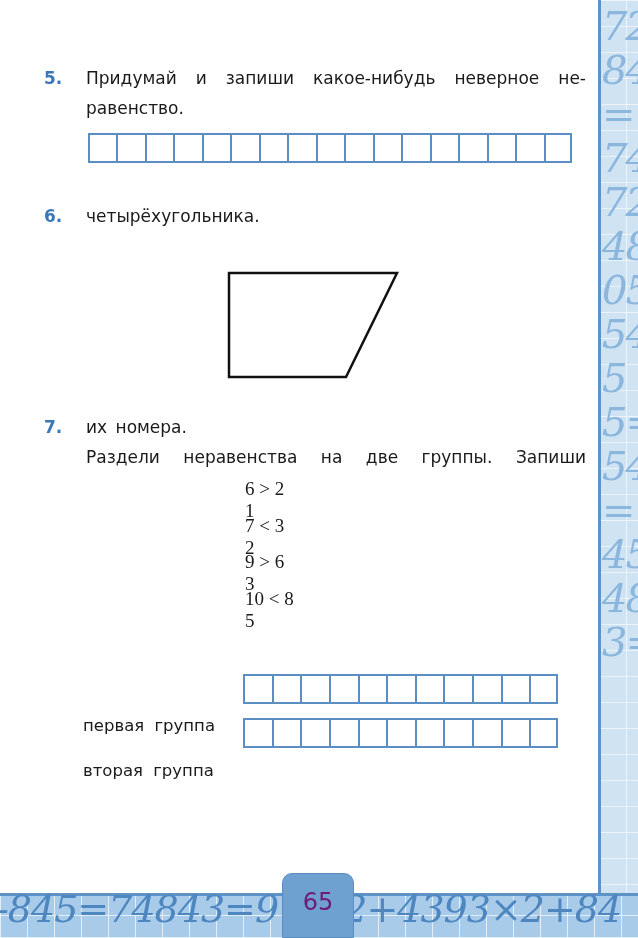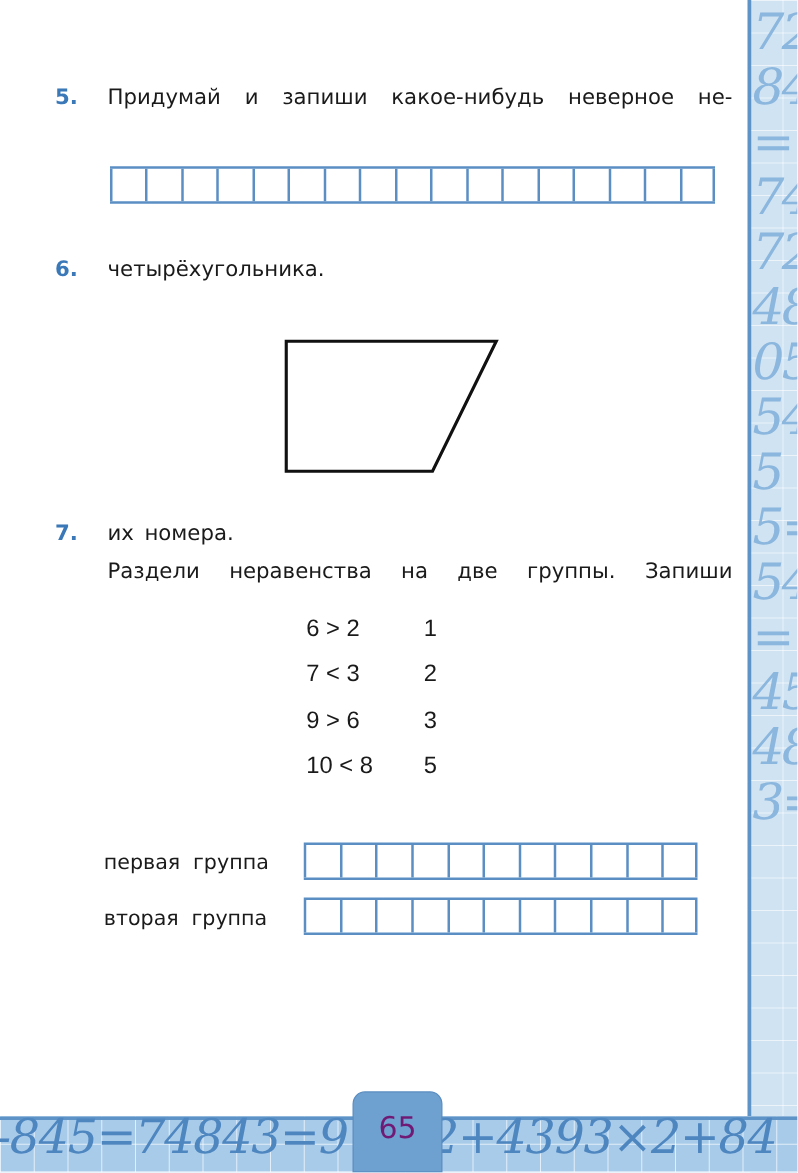--- a/index.html
+++ b/index.html
@@ -74,28 +74,28 @@
     position: absolute; display: flex; border-top: 2px solid #5b8fc4;
     border-bottom: 2px solid #5b8fc4; box-sizing: border-box;
   }
   .grid-cell {
     box-sizing: border-box; border-left: 2px solid #5b8fc4; height: 100%;
   }
   .grid-cell:last-child { border-right: 2px solid #5b8fc4; }
 
   .ineq-table { position: absolute; left: 245px; top: 478px; }
   .ineq-row {
-    display: flex; height: 36.5px; align-items: flex-end;
-    font-family: Liberation Sans, sans-serif; font-size: 19px;
+    display: flex; height: 36.5px; align-items: flex-start;
+    font-family: Liberation Serif, serif; font-size: 19px; flex-direction: column;
   }
   .ineq-expr { width: 94px; }
   .ineq-num { width: 30px; }
 
   .group-label {
-    position: absolute; left: 83px; font-size: 16.5px; word-spacing: 5px;
+    position: absolute; left: 83px; font-size: 16.5px; word-spacing: 5px; margin-top: 36px;
   }
 </style>
 </head>
 <body>
 
 <div class="side-strip">
   <div class="digits">72
 84
 =
 74
@@ -117,20 +117,21 @@
   <div class="digits">-845=74843=9   3×2+4393×2+84</div>
 </div>
 <div class="page-tab">
   <span>65</span>
 </div>
 
 <div class="task" style="top:63px;height:60px;">
   <span class="task-num">5.</span>
   <div class="task-text">
     <div style="text-align:justify;text-align-last:justify;">Придумай и запиши какое-нибудь неверное не-</div>
+    <div>равенство.</div>
   </div>
 </div>
 <div class="grid-row" id="grid5" style="left:88px;top:133px;width:484px;height:30px;">
     <div class="grid-cell" style="width: 28.4706px;"></div>
     <div class="grid-cell" style="width: 28.4706px;"></div>
     <div class="grid-cell" style="width: 28.4706px;"></div>
     <div class="grid-cell" style="width: 28.4706px;"></div>
     <div class="grid-cell" style="width: 28.4706px;"></div>
     <div class="grid-cell" style="width: 28.4706px;"></div>
     <div class="grid-cell" style="width: 28.4706px;"></div>

